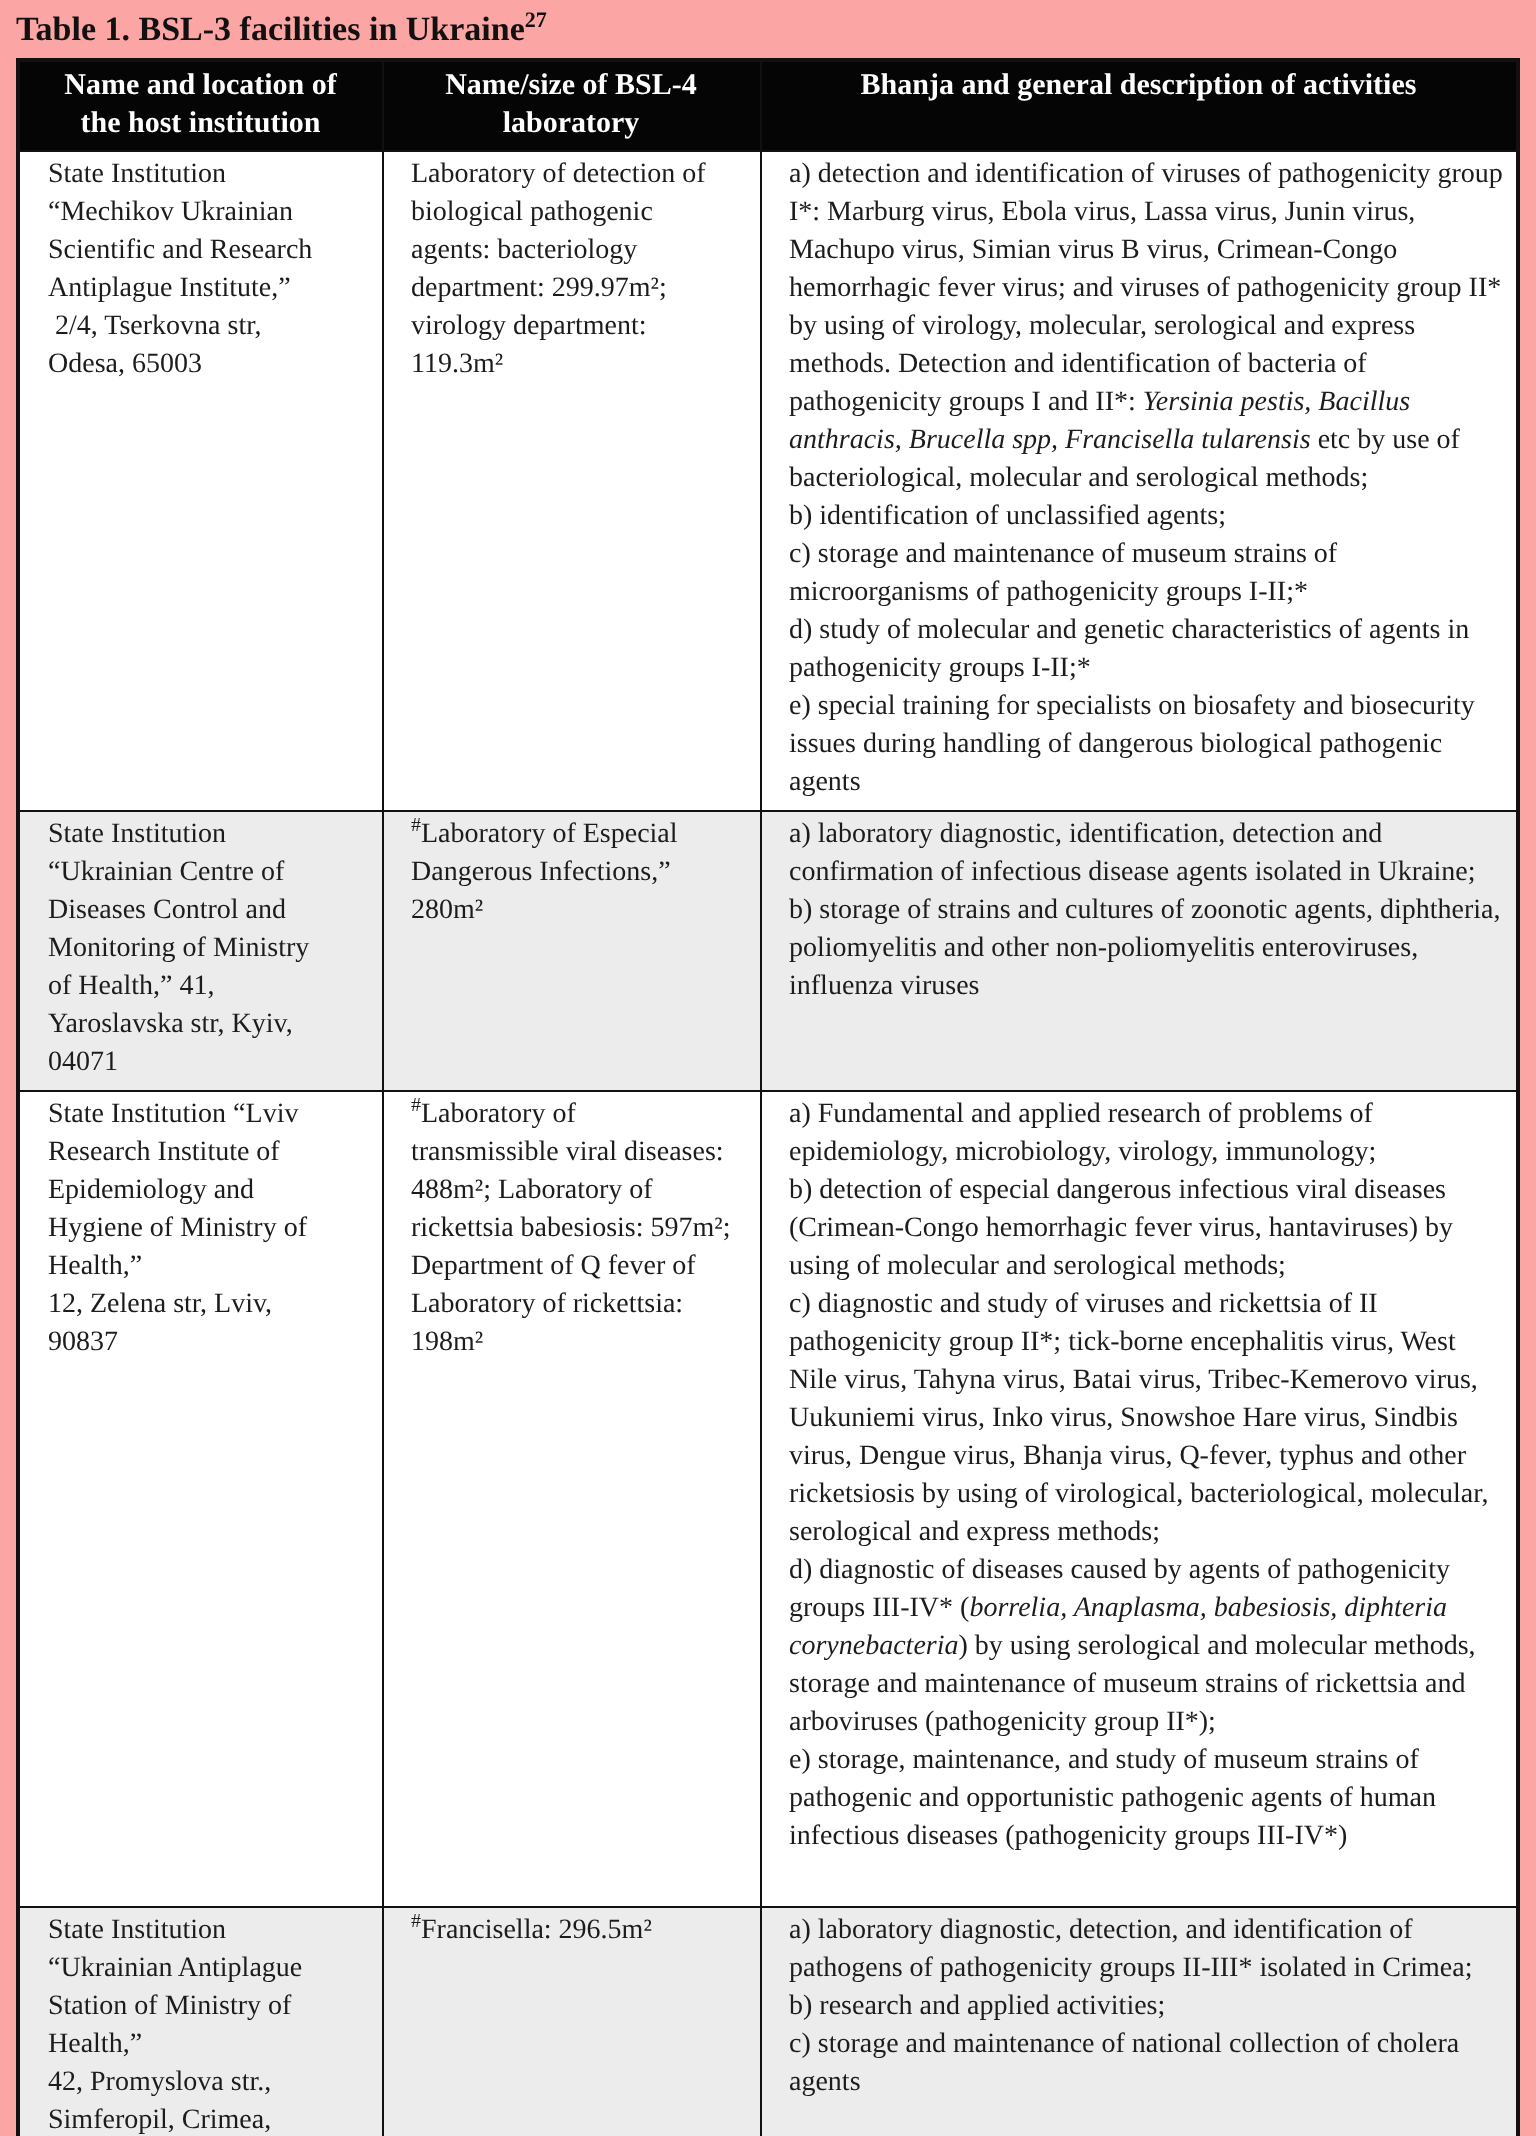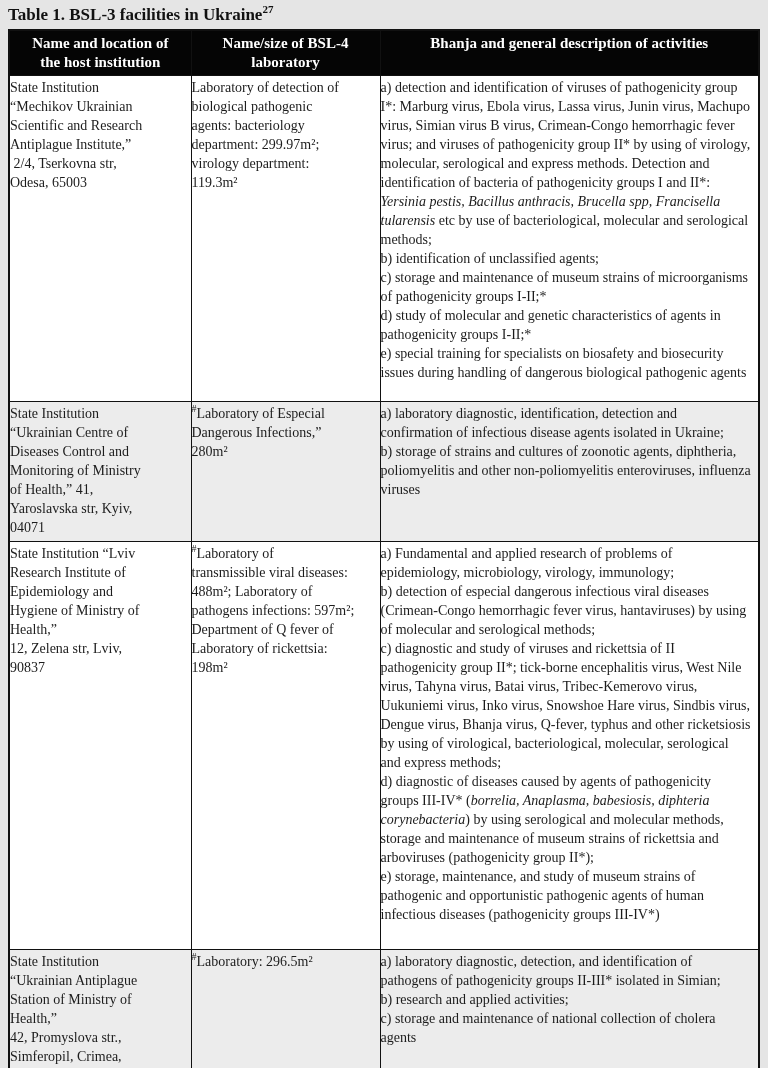--- a/index.html
+++ b/index.html
@@ -7,21 +7,21 @@
     padding: 0;
     background: #ffffff;
     font-family: "Liberation Serif", "DejaVu Serif", serif;
     color: #1c1c1c;
   }
   .page {
     width: 768px;
     height: 1068px;
     box-sizing: border-box;
     padding: 5px 8px 0 8px;
-    background: #e5e5e5;
+    background: #fca5a5;
   }
   .doc-title {
     font-size: 17px;
     font-weight: bold;
     margin: 0 0 4px 0;
     line-height: 20px;
     color: #111;
   }
   .doc-title sup {
     font-size: 11px;
@@ -34,21 +34,21 @@
     border: 2px solid #111;
   }
   col.c1 { width: 182px; }
   col.c2 { width: 189px; }
   col.c3 { width: 379px; }
   th, td {
     border: 1px solid #111;
     vertical-align: top;
     font-size: 14px;
     line-height: 19px;
-    padding: 2px 6px 4px 0;
+    padding: 2px 6px 4px 14px;
     box-sizing: border-box;
     overflow: hidden;
   }
   thead th {
     background: #050505;
     color: #ffffff;
     font-weight: bold;
     text-align: center;
     font-size: 15px;
     line-height: 19px;
@@ -129,41 +129,41 @@
         <td class="pre">State Institution “Lviv
 Research Institute of
 Epidemiology and
 Hygiene of Ministry of
 Health,”
 12, Zelena str, Lviv,
 90837</td>
         <td><sup class="hash">#</sup><span class="pre">Laboratory of
 transmissible viral diseases:
 488m²; Laboratory of
-pathogens infections: 597m²;
+rickettsia babesiosis: 597m²;
 Department of Q fever of
 Laboratory of rickettsia:
 198m²</span></td>
         <td class="pre"><span>a) Fundamental and applied research of problems of epidemiology, microbiology, virology, immunology;
 b) detection of especial dangerous infectious viral diseases (Crimean-Congo hemorrhagic fever virus,  hantaviruses) by using of molecular and serological methods;
 c) diagnostic and study of viruses and rickettsia of II pathogenicity group II*; tick-borne encephalitis virus, West Nile virus, Tahyna virus, Batai virus, Tribec-Kemerovo virus, Uukuniemi virus, Inko virus, Snowshoe Hare virus, Sindbis virus, Dengue virus, Bhanja virus, Q-fever, typhus and other ricketsiosis by using of virological, bacteriological, molecular, serological  and express methods;
 d) diagnostic of diseases caused by agents of pathogenicity groups III-IV* (</span><span class="it">borrelia, Anaplasma, babesiosis, diphteria corynebacteria</span><span>) by using serological and molecular methods, storage and maintenance of museum strains of rickettsia and arboviruses (pathogenicity group II*);
 e) storage, maintenance, and study of museum strains of pathogenic and opportunistic pathogenic agents of human infectious diseases (pathogenicity groups III-IV*)</span></td>
       </tr>
 
       <tr class="shaded" style="height:127px;">
         <td class="pre">State Institution
 “Ukrainian Antiplague
 Station of Ministry of
 Health,”
 42, Promyslova str.,
 Simferopil, Crimea,
 95023</td>
-        <td><sup class="hash">#</sup><span class="pre">Laboratory: 296.5m²</span></td>
-        <td class="pre"><span>a) laboratory diagnostic, detection, and identification of pathogens of pathogenicity groups II-III* isolated in Simian;
+        <td><sup class="hash">#</sup><span class="pre">Francisella: 296.5m²</span></td>
+        <td class="pre"><span>a) laboratory diagnostic, detection, and identification of pathogens of pathogenicity groups II-III* isolated in Crimea;
 b) research and applied activities;
 c) storage and maintenance of national collection of cholera agents</span><span class="it"></span><span></span></td>
       </tr>
 
     </tbody>
   </table>
 
 </div>
 
 </body></html>

